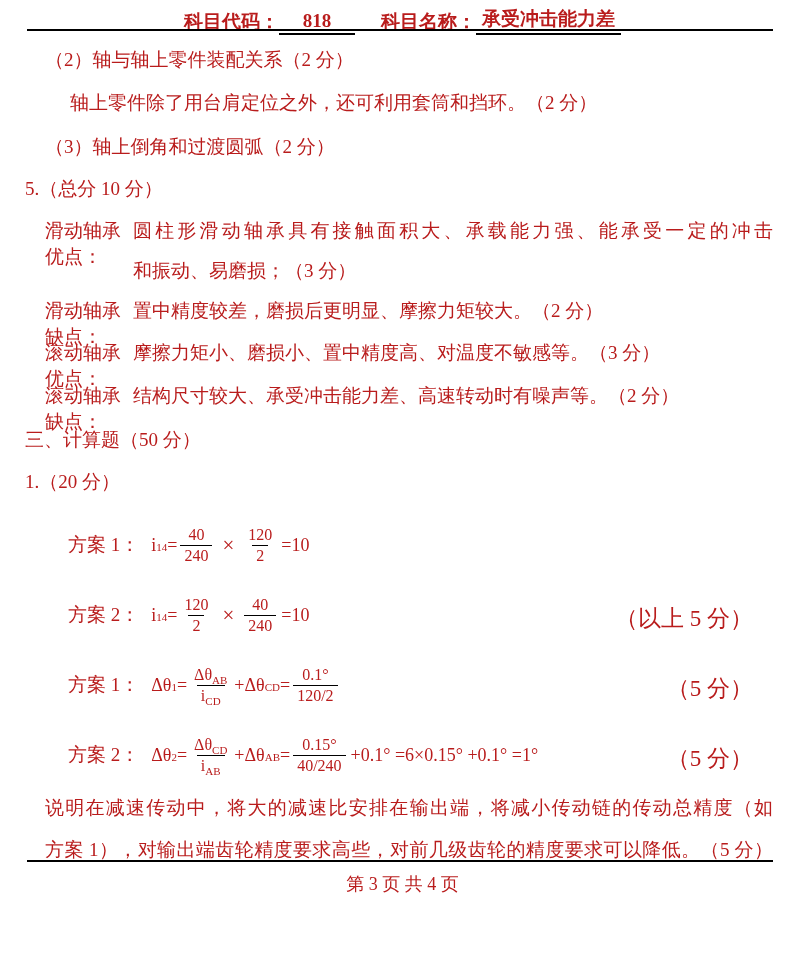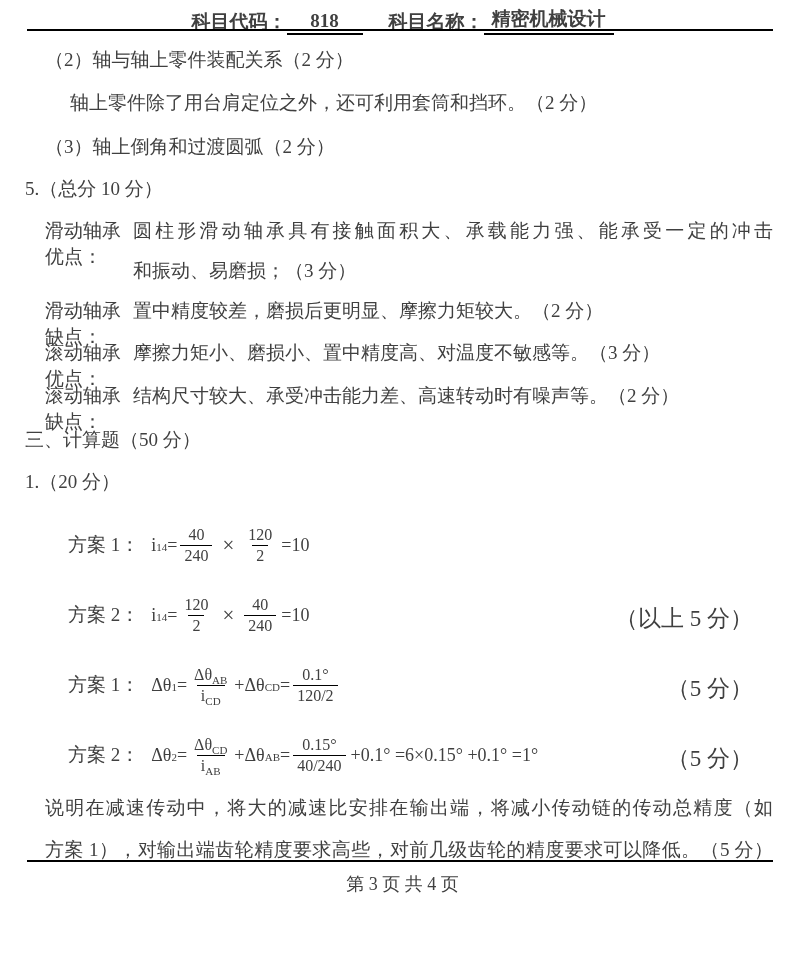--- a/index.html
+++ b/index.html
@@ -1,20 +1,20 @@
 <!DOCTYPE html>
 <html><head>
 <meta charset="utf-8">
 <style>
   html,body { margin:0; padding:0; background:#ffffff; }
   #page {
     position:relative;
     width:805px; height:967px;
     background:#ffffff;
-    color:#404040;
+    color:#b91c1c;
     font-family:"Liberation Serif","DejaVu Serif",serif;
     font-size:19px;
     overflow:hidden;
   }
   .line { position:absolute; white-space:nowrap;text-align:right; }
   .rule { position:absolute; left:27px; width:746px; border-top:2px solid #000; }
 
   
   #hdr {
     position:absolute; top:6px; left:0; width:100%;
@@ -69,21 +69,21 @@
 </head>
 <body>
 
 <div id="page">
 
   <div id="hdr">
     <span>科目代码：</span>
       <span class="uline code">818</span>
       <span class="hgap"></span>
       <span>科目名称：</span>
-      <span class="uline name">精密机械设计</span>
+      <span class="uline name">承受冲击能力差</span>
   </div>
   <div class="rule" style="top:29px;"></div>
 
   <div class="line" style="top:47px; left:45px;">（2）轴与轴上零件装配关系（2 分）</div>
   <div class="line" style="top:90px; left:70px;">轴上零件除了用台肩定位之外，还可利用套筒和挡环。（2 分）</div>
   <div class="line" style="top:134px; left:45px;">（3）轴上倒角和过渡圆弧（2 分）</div>
 
   <div class="line" style="top:176px; left:25px;">5.（总分 10 分）</div>
 
   <div class="brow" style="top:218px;">

